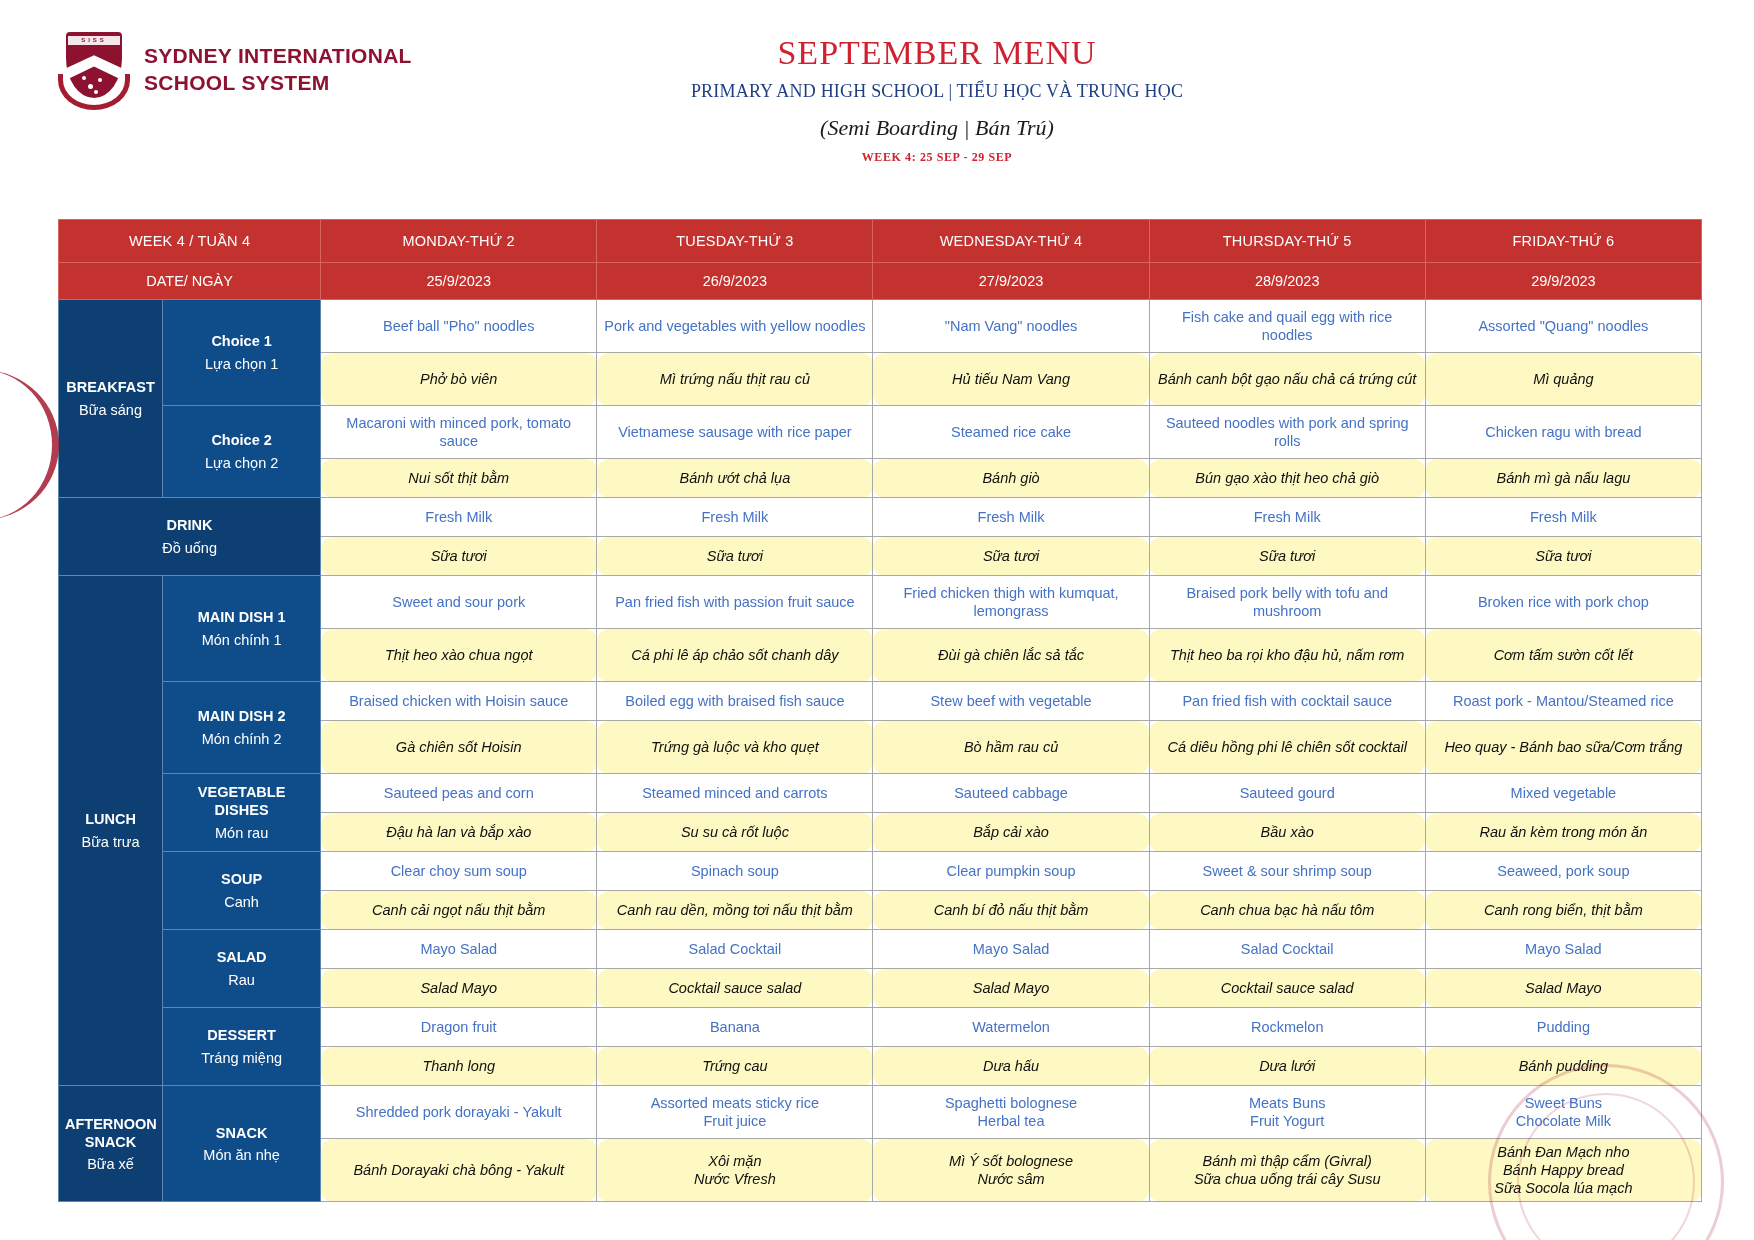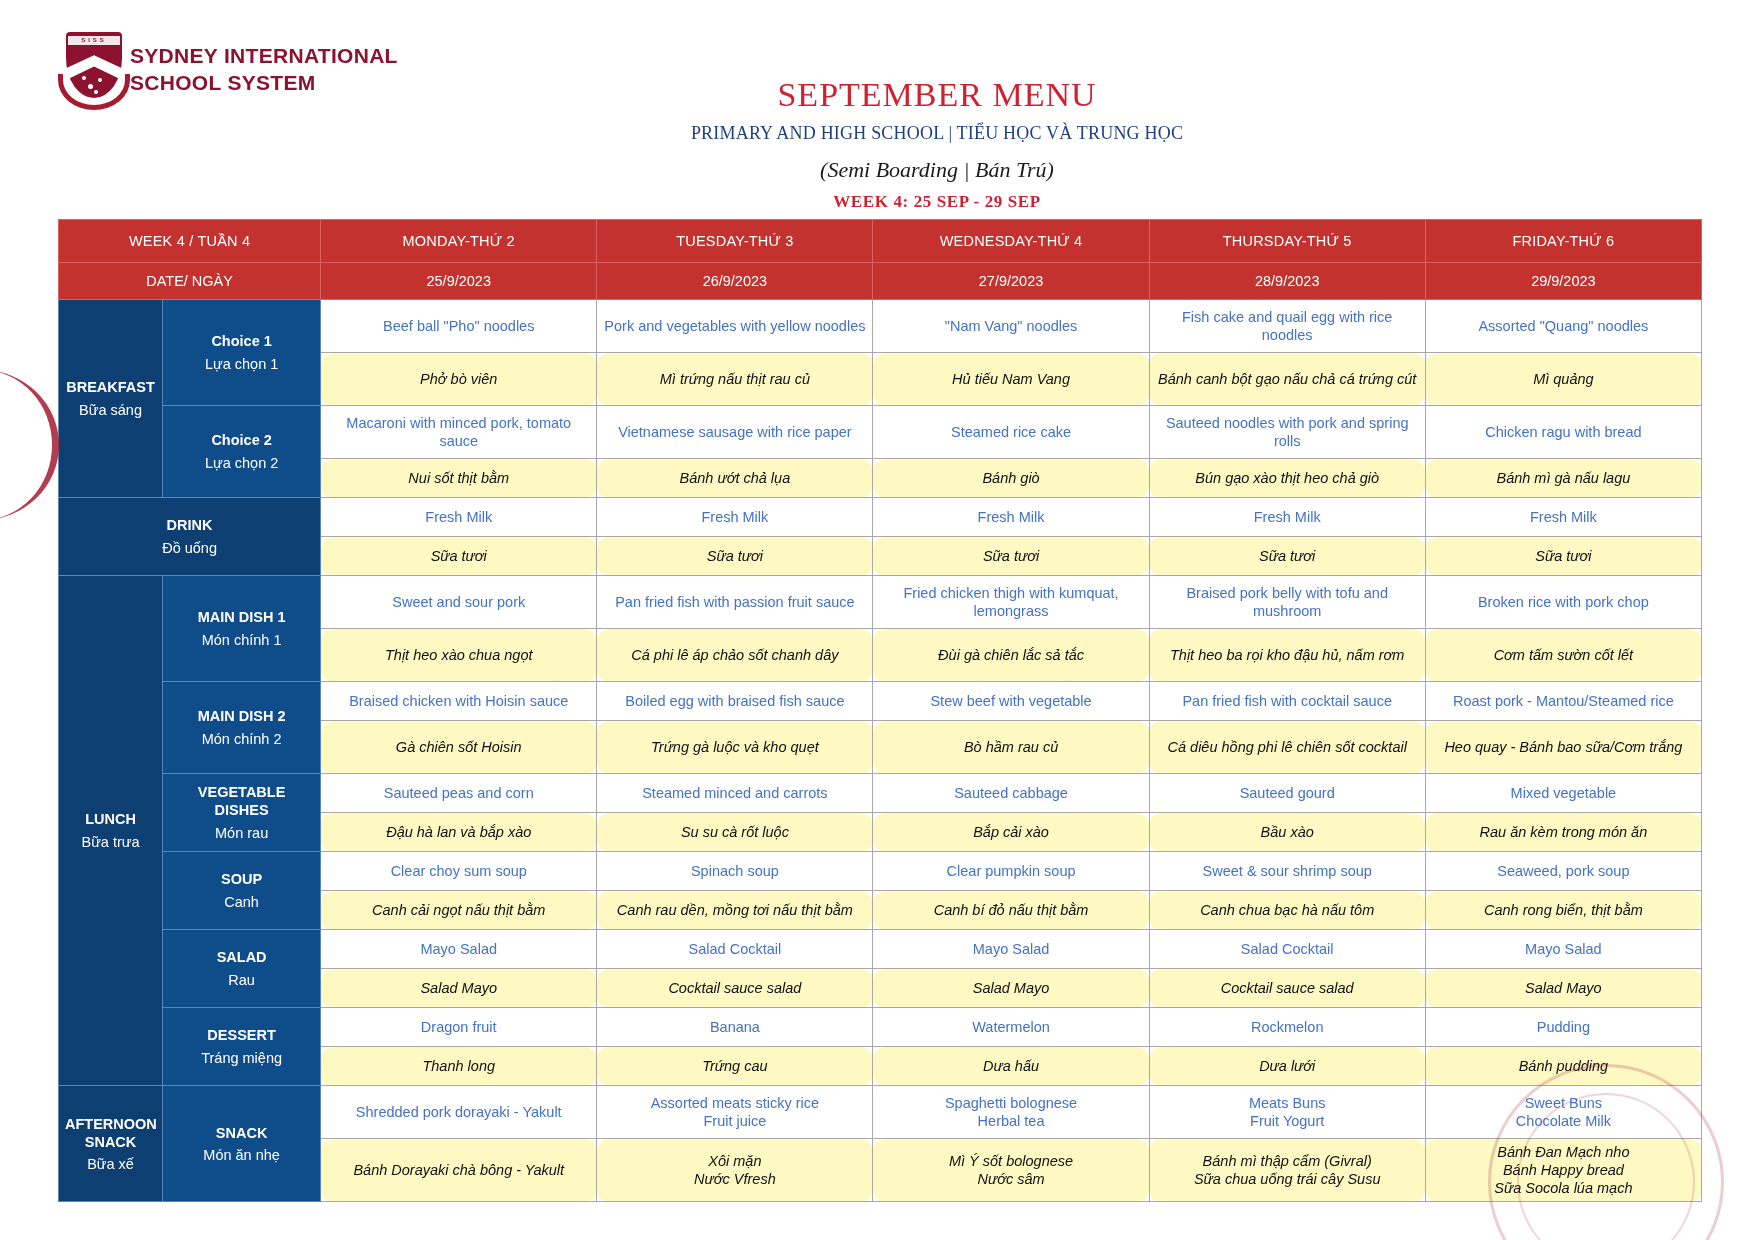--- a/index.html
+++ b/index.html
@@ -49,20 +49,21 @@
   .header {
     position: relative;
     height: 210px;
   }
   .logo-block {
     position: absolute;
     left: 58px;
     top: 28px;
     display: flex;
     align-items: center;
+    gap: 14px;
   }
   .crest {
     width: 72px;
     height: 84px;
     position: relative;
   }
   .crest-shield {
     position: absolute;
     left: 8px; top: 4px;
     width: 56px;
@@ -106,21 +107,21 @@
   .logo-text {
     font-family: "Liberation Sans", sans-serif;
     color: #8c1230;
     font-weight: bold;
     font-size: 21px;
     letter-spacing: .3px;
     line-height: 1.28;
   }
   .titles {
     text-align: center;
-    padding-top: 76px;
+    padding-top: 34px;
     margin-left: 120px;
   }
   .t-main {
     font-family: "Liberation Serif", serif;
     color: #cf2130;
     font-size: 34px;
     letter-spacing: 1px;
   }
   .t-sub {
     font-family: "Liberation Serif", serif;
@@ -132,21 +133,21 @@
   .t-semi {
     font-family: "Liberation Serif", serif;
     font-style: italic;
     color: #1a1a1a;
     font-size: 22px;
     margin-top: 13px;
   }
   .t-week {
     font-family: "Liberation Serif", serif;
     color: #cf2130;
-    font-size: 17px;
+    font-size: 12px;
     font-weight: bold;
     margin-top: 9px;
     letter-spacing: .6px;
   }
 
   
   table.menu {
     border-collapse: collapse;
     table-layout: fixed;
     margin: 9px 0 4px 58px;

